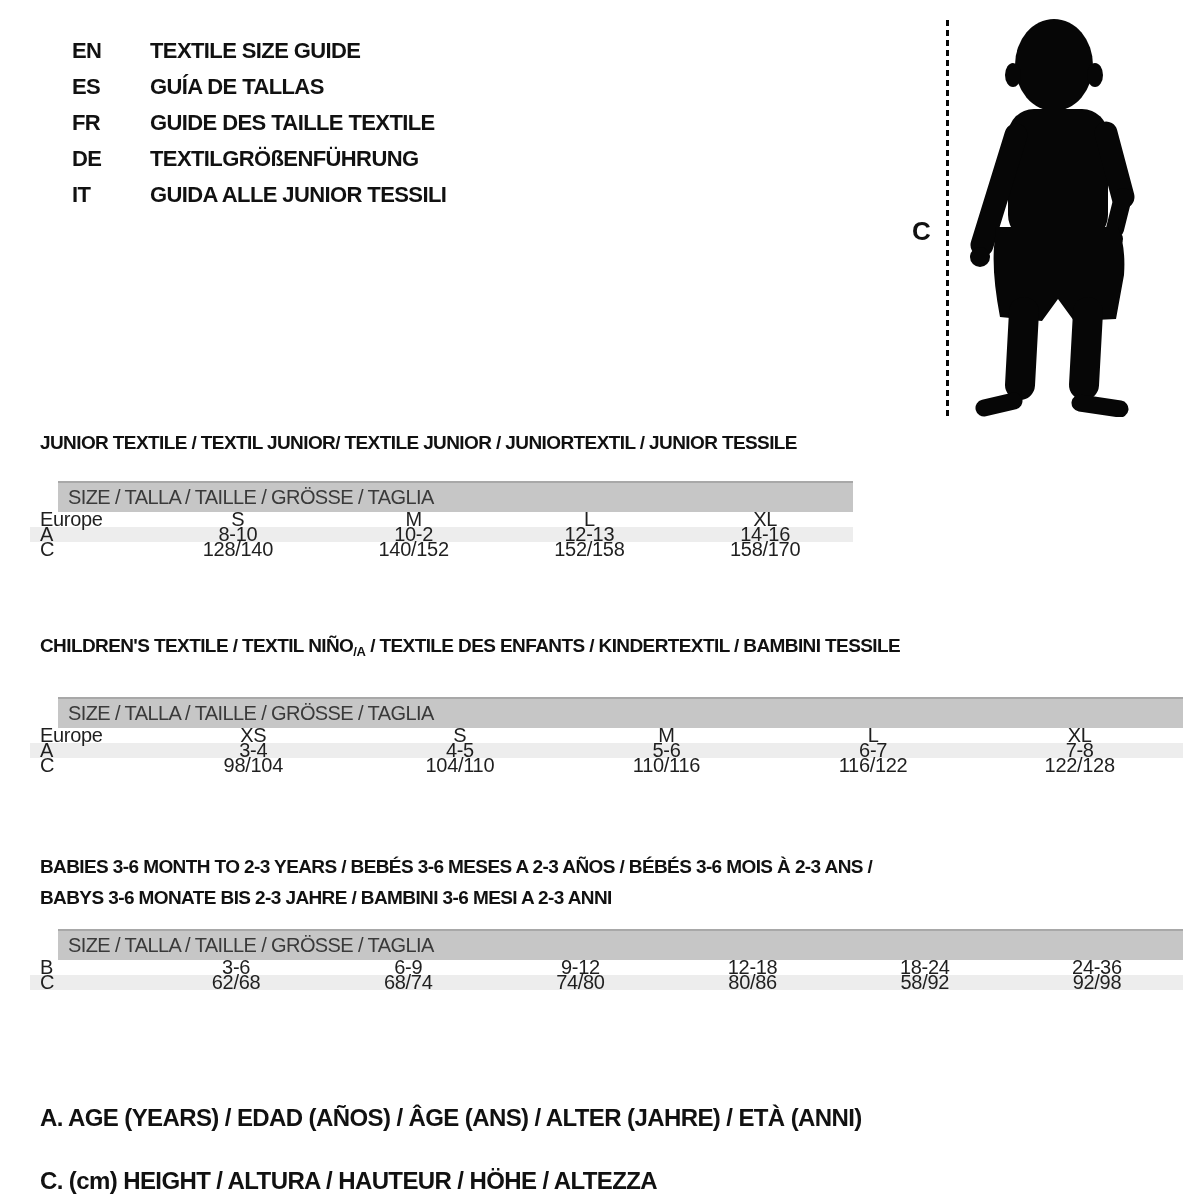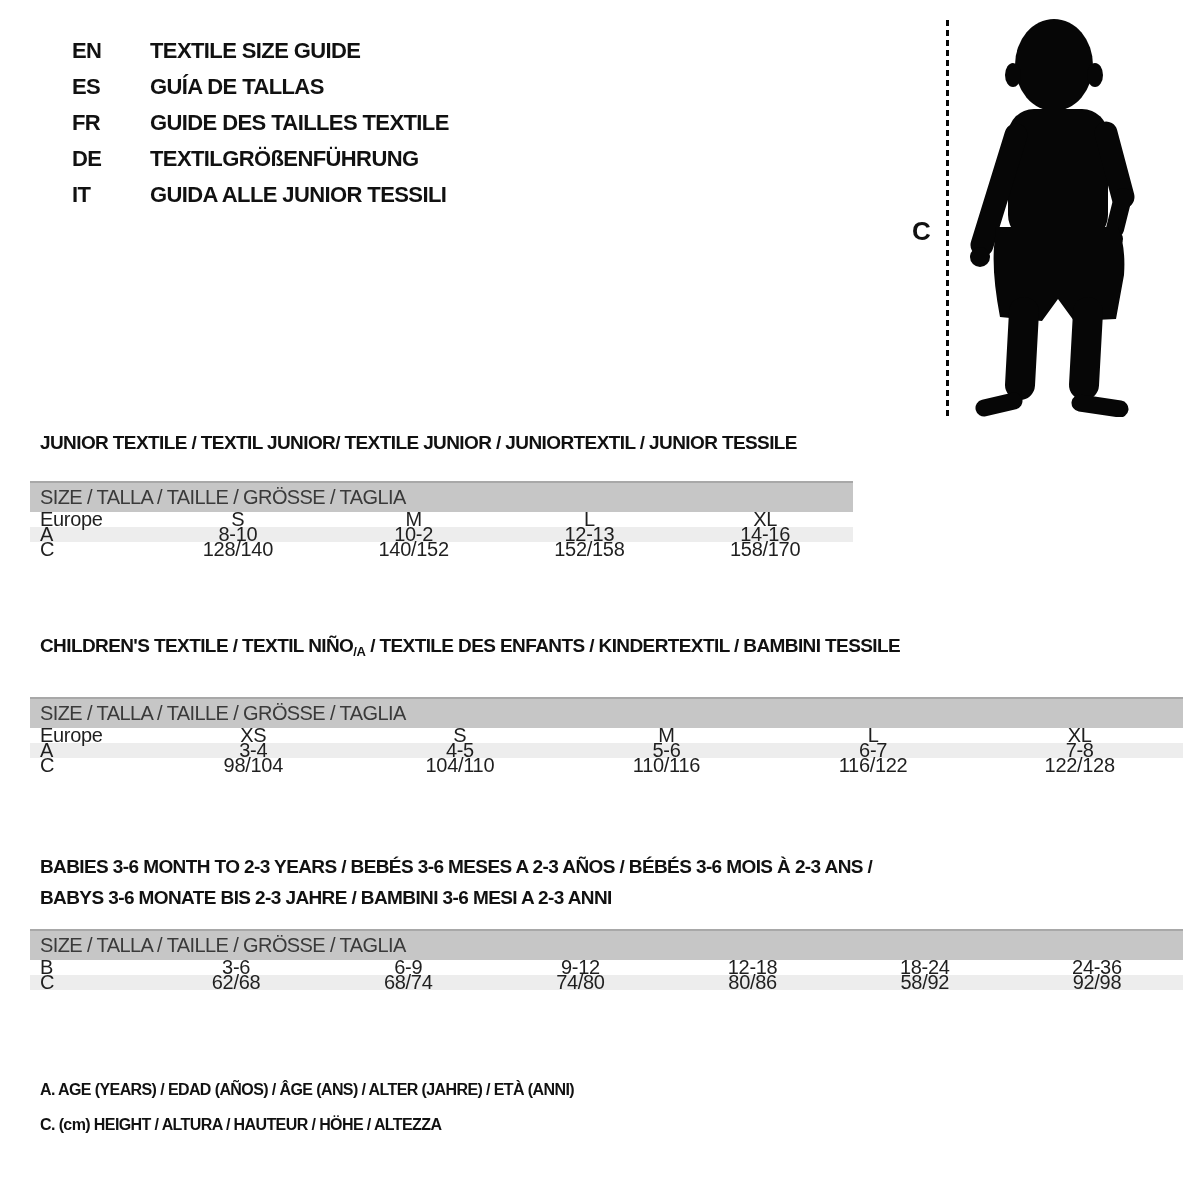--- a/index.html
+++ b/index.html
@@ -38,50 +38,50 @@
   .sec-babies .title-line{line-height:31px;}
   .small-part{font-size:13px;vertical-align:-4px;letter-spacing:-0.4px;}
   .sec-junior .size-table{margin-top:28px;}
   .sec-children .size-table{margin-top:35px;}
   .sec-babies .size-table{margin-top:16px;}
   .size-table{width:100%;}
   .t-header{
     box-sizing:border-box;height:31px;line-height:29px;
     background:var(--hdr-bg,#c6c6c6);border-top:2px solid var(--hdr-edge,#a8a8a8);
     color:var(--hdr-text,#3a3a3a);padding-left:10px;
-    font-size:20px;letter-spacing:-0.6px;white-space:nowrap;
+    font-size:20px;letter-spacing:-0.6px;white-space:nowrap;margin-left:28px;
   }
   .t-row{display:flex;height:15px;align-items:center;font-size:20px;letter-spacing:-0.3px;}
   .t-row.shaded{background:var(--shade,#ededed);}
   .t-label{width:110px;flex:0 0 auto;padding-left:10px;}
   .t-cell{flex:1 1 0;text-align:center;}
   
   .legend{position:absolute;left:40px;top:1072px;}
   .legend-line{
-    font-weight:bold;font-size:16px;letter-spacing:-0.6px;line-height:35px;
-    color:var(--title,#111);white-space:nowrap;
+    font-weight:bold;font-size:24px;letter-spacing:-0.6px;line-height:35px;
+    color:var(--title,#111);white-space:nowrap;margin-top:28px;
   }
 </style>
 </head>
 <body>
 
 <div class="canvas">
 
   <div class="lang-list">
       <div class="lang-row">
         <span class="lang-code">EN</span>
         <span class="lang-label">TEXTILE SIZE GUIDE</span>
       </div>
       <div class="lang-row">
         <span class="lang-code">ES</span>
         <span class="lang-label">GUÍA DE TALLAS</span>
       </div>
       <div class="lang-row">
         <span class="lang-code">FR</span>
-        <span class="lang-label">GUIDE DES TAILLES TEXTILE</span>
+        <span class="lang-label">GUIDE DES TAILLE TEXTILE</span>
       </div>
       <div class="lang-row">
         <span class="lang-code">DE</span>
         <span class="lang-label">TEXTILGRÖßENFÜHRUNG</span>
       </div>
       <div class="lang-row">
         <span class="lang-code">IT</span>
         <span class="lang-label">GUIDA ALLE JUNIOR TESSILI</span>
       </div>
     </div>

